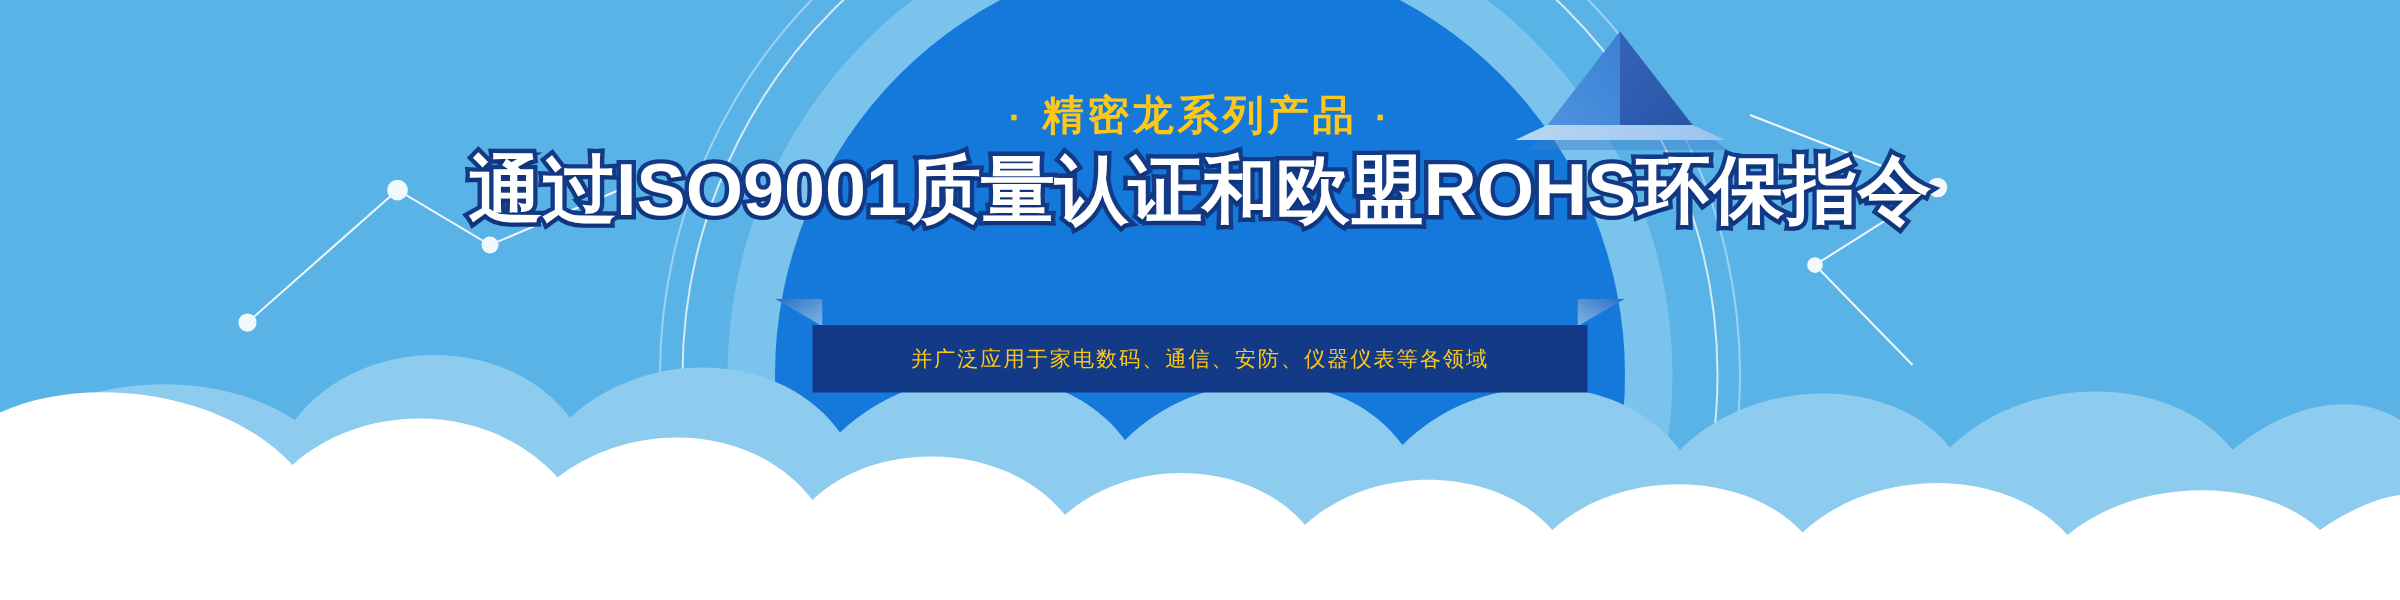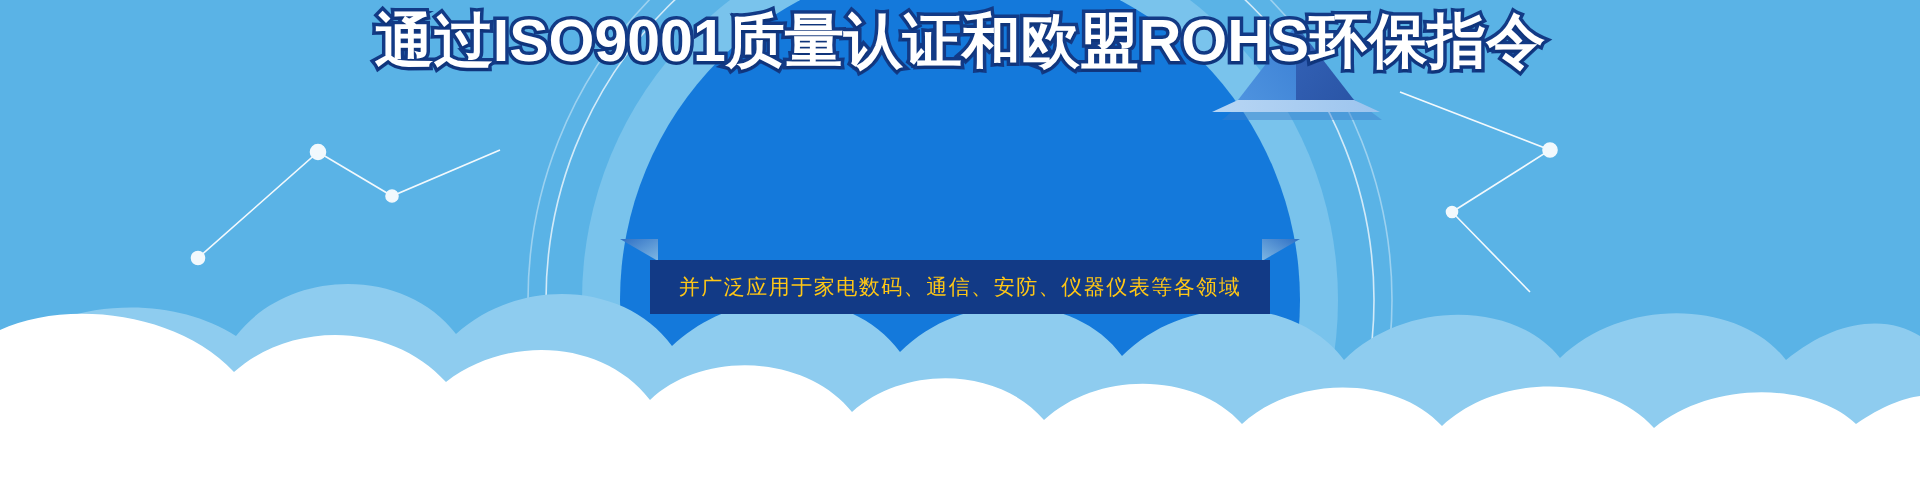--- a/index.html
+++ b/index.html
@@ -95,21 +95,21 @@
     left: 0;
     top: 21px;
     width: 620px;
     height: 54px;
     background: #123A86;
     display: flex;
     align-items: center;
     justify-content: center;
   }
   .ribbon-text {
-    font-size: 21px;
+    font-size: 17px;
     color: #FFC715;
     letter-spacing: 1.5px;
     white-space: nowrap;
     font-weight: normal;
   }
 </style>
 </head>
 <body>
 
 <div id="banner">
@@ -197,20 +197,23 @@
                C 1296,374 1396,376 1442,426
                C 1500,372 1606,374 1654,428
                C 1712,380 1812,382 1856,424
                C 1882,406 1904,398 1920,396
                L 1920,480 L 0,480 Z"></path>
     </g>
   </svg>
 
   <div class="content">
 
+    <div class="eyebrow">
+      <span class="dot">·</span><span>精密龙系列产品</span><span class="dot">·</span>
+    </div>
 
     <div class="headline">通过ISO9001质量认证和欧盟ROHS环保指令</div>
   </div>
 
   <div class="ribbon-wrap">
     <svg class="ribbon-fold-left" viewBox="0 0 38 22" preserveAspectRatio="none">
       <polygon points="0,0 38,0 38,22" fill="url(#foldL)"></polygon>
     </svg>
     <svg class="ribbon-fold-right" viewBox="0 0 38 22" preserveAspectRatio="none">
       <polygon points="38,0 0,0 0,22" fill="url(#foldR)"></polygon>

